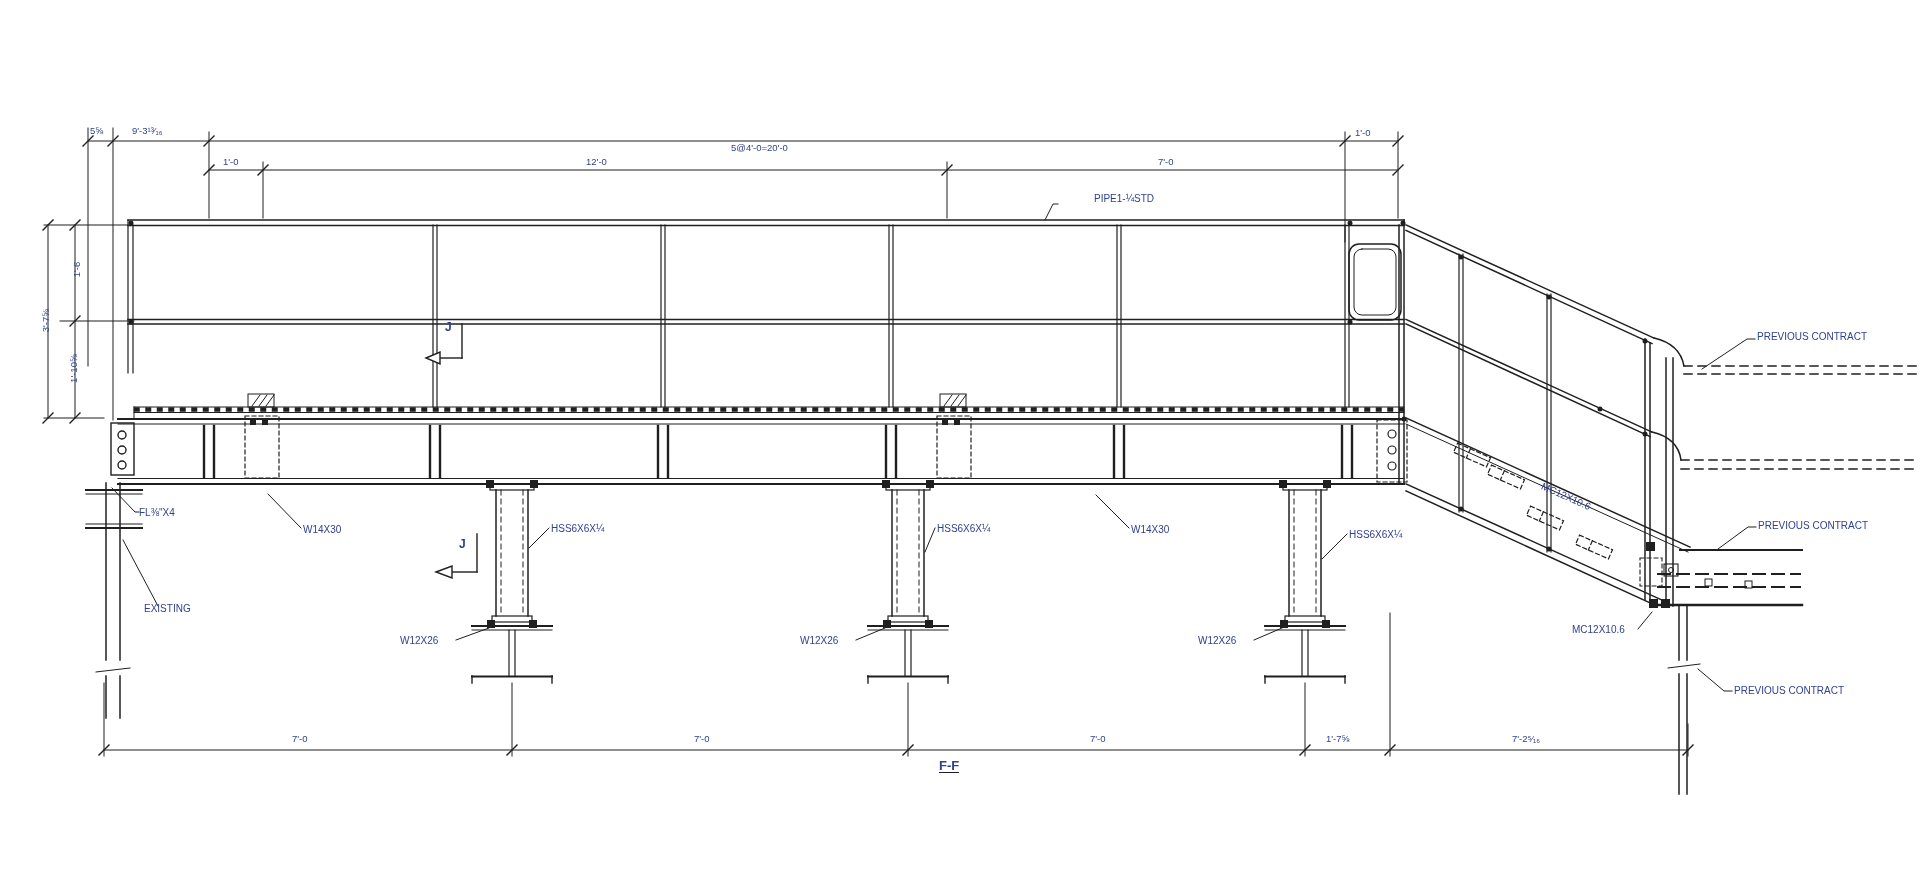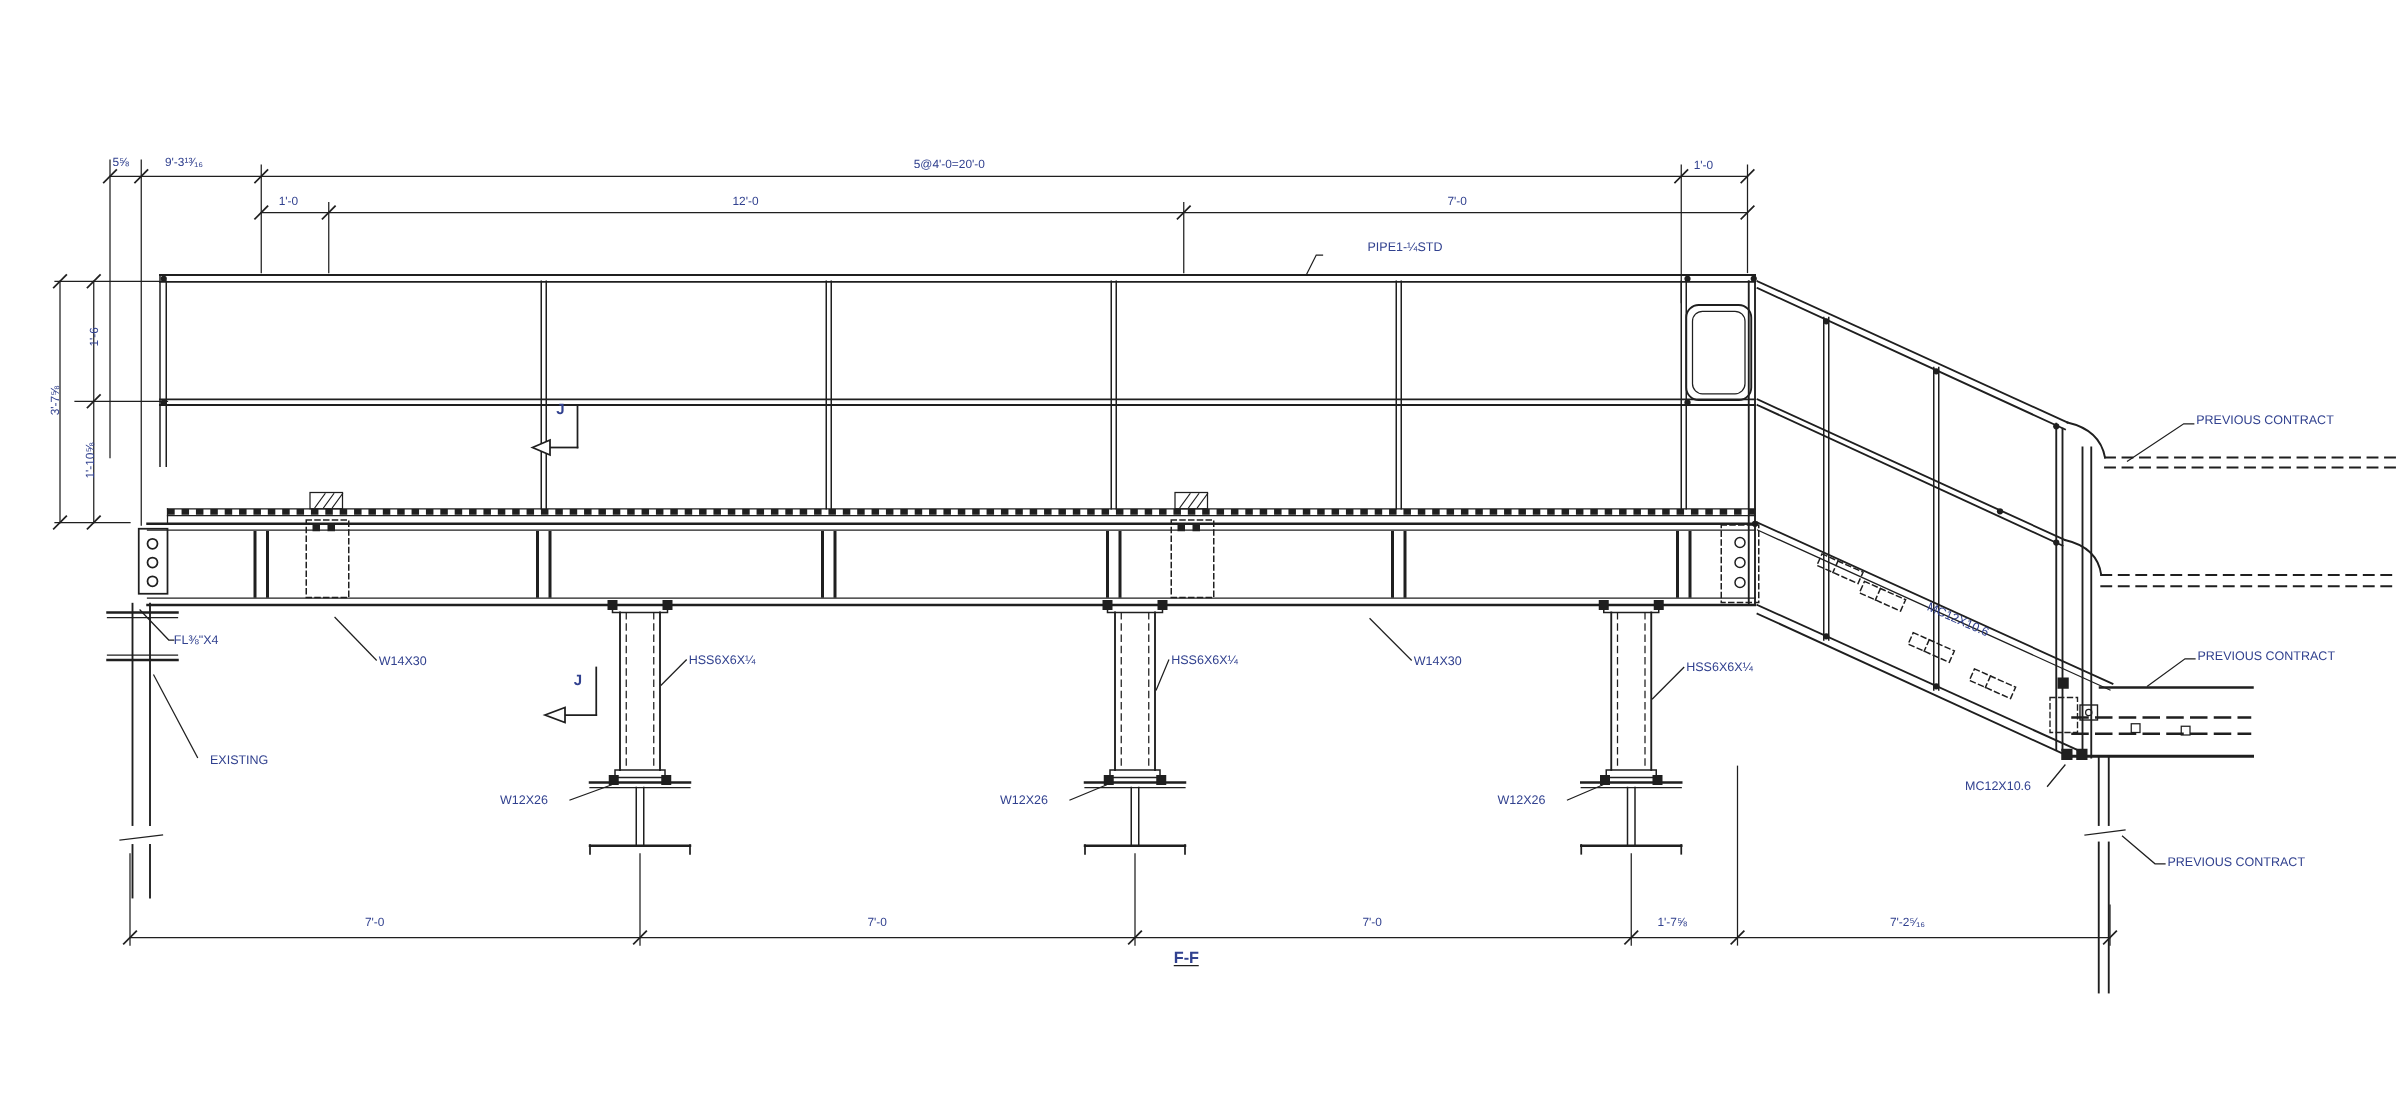--- a/index.html
+++ b/index.html
@@ -359,21 +359,21 @@
       <path d="M1638,601 L1652,584"></path>
       <path d="M1755,311 h-8 L1702,341"></path>
       <path d="M1756,499 h-8 L1718,521"></path>
       <path d="M1732,663 h-8 L1698,641"></path>
     </g>
   </g>
 </svg>
 
 <span class="lbl dim" style="left:90px;top:97px">5⅝</span>
 <span class="lbl dim" style="left:132px;top:97px">9'-3¹³⁄₁₆</span>
-<span class="lbl dim" style="left:731px;top:98px">5@4'-0=20'-0</span>
+<span class="lbl dim" style="left:731px;top:114px">5@4'-0=20'-0</span>
 <span class="lbl dim" style="left:1355px;top:99px">1'-0</span>
 <span class="lbl dim" style="left:223px;top:128px">1'-0</span>
 <span class="lbl dim" style="left:586px;top:128px">12'-0</span>
 <span class="lbl dim" style="left:1158px;top:128px">7'-0</span>
 
 <span class="lbl dim rot270" style="left:58px;top:236px;width:36px">1'-6</span>
 <span class="lbl dim rot270" style="left:20px;top:287px;width:50px">3'-7⅝</span>
 <span class="lbl dim rot270" style="left:46px;top:335px;width:54px">1'-10⅝</span>
 
 <span class="lbl dim" style="left:292px;top:705px">7'-0</span>
@@ -390,20 +390,20 @@
 <span class="lbl" style="left:1094px;top:165px">PIPE1-¼STD</span>
 <span class="lbl" style="left:139px;top:479px">FL⅜"X4</span>
 <span class="lbl" style="left:303px;top:496px">W14X30</span>
 <span class="lbl" style="left:551px;top:495px">HSS6X6X¼</span>
 <span class="lbl" style="left:937px;top:495px">HSS6X6X¼</span>
 <span class="lbl" style="left:1131px;top:496px">W14X30</span>
 <span class="lbl" style="left:1349px;top:501px">HSS6X6X¼</span>
 <span class="lbl" style="left:400px;top:607px">W12X26</span>
 <span class="lbl" style="left:800px;top:607px">W12X26</span>
 <span class="lbl" style="left:1198px;top:607px">W12X26</span>
-<span class="lbl" style="left:168px;top:575px">EXISTING</span>
+<span class="lbl" style="left:144px;top:575px">EXISTING</span>
 <span class="lbl rot24" style="left:1542px;top:452px">MC12X10.6</span>
 <span class="lbl" style="left:1572px;top:596px">MC12X10.6</span>
 <span class="lbl" style="left:1757px;top:303px">PREVIOUS CONTRACT</span>
 <span class="lbl" style="left:1758px;top:492px">PREVIOUS CONTRACT</span>
 <span class="lbl" style="left:1734px;top:657px">PREVIOUS CONTRACT</span>
 
 </div>
 
 </body></html>

